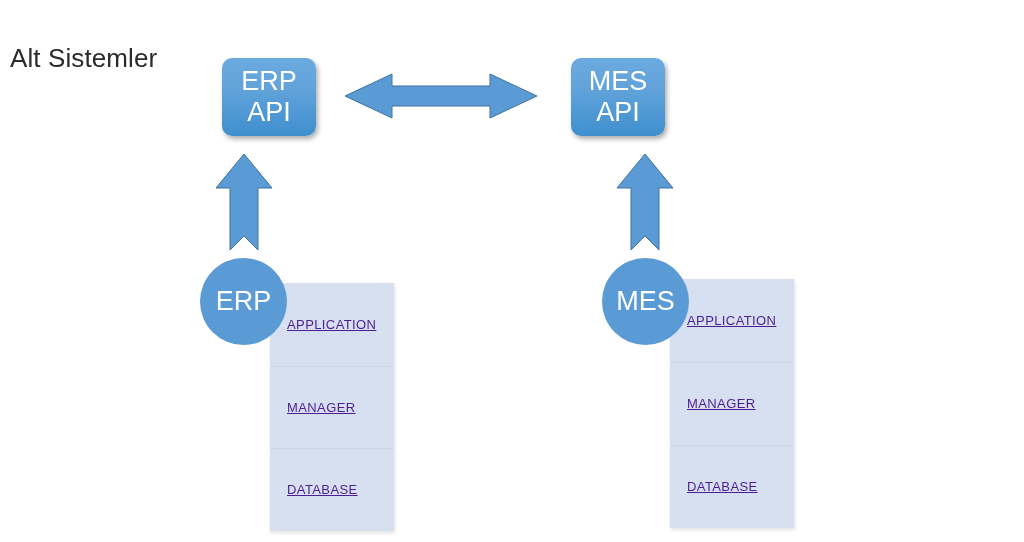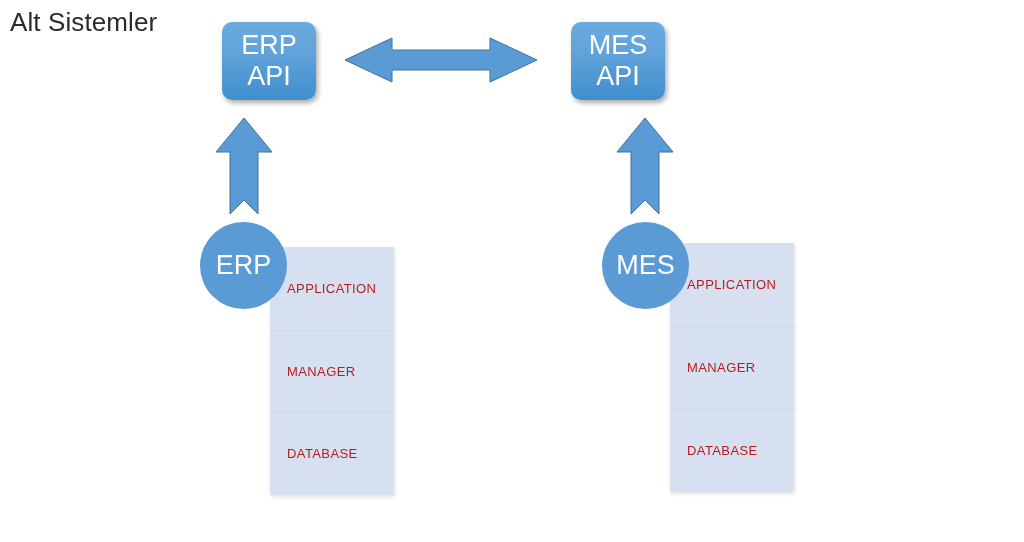--- a/index.html
+++ b/index.html
@@ -14,20 +14,21 @@
     overflow: hidden;
     font-family: "Liberation Sans", sans-serif;
     -webkit-font-smoothing: antialiased;
   }
 
   #canvas {
     position: absolute;
     inset: 0;
     width: 1024px;
     height: 425px;
+    margin-top: 36px;
   }
 
   
   .slide-title {
     position: absolute;
     left: 10px;
     top: 6px;
     font-size: 26px;
     line-height: 32px;
     color: #2b2b2b;
@@ -94,22 +95,23 @@
   .stack-layer {
     flex: 1 1 0;
     position: relative;
     display: flex;
     align-items: center;
     justify-content: flex-start;
     padding-left: 17px;
     box-sizing: border-box;
     font-size: 13px;
     letter-spacing: 0.4px;
-    color: #b91c1c;
+    color: #4c1d95;
     font-weight: 400;
+    text-decoration: underline;
   }
   .stack-layer + .stack-layer::before {
     content: "";
     position: absolute;
     left: 0;
     right: 0;
     top: 0;
     height: 1px;
     background: #cbd6ea;
   }

